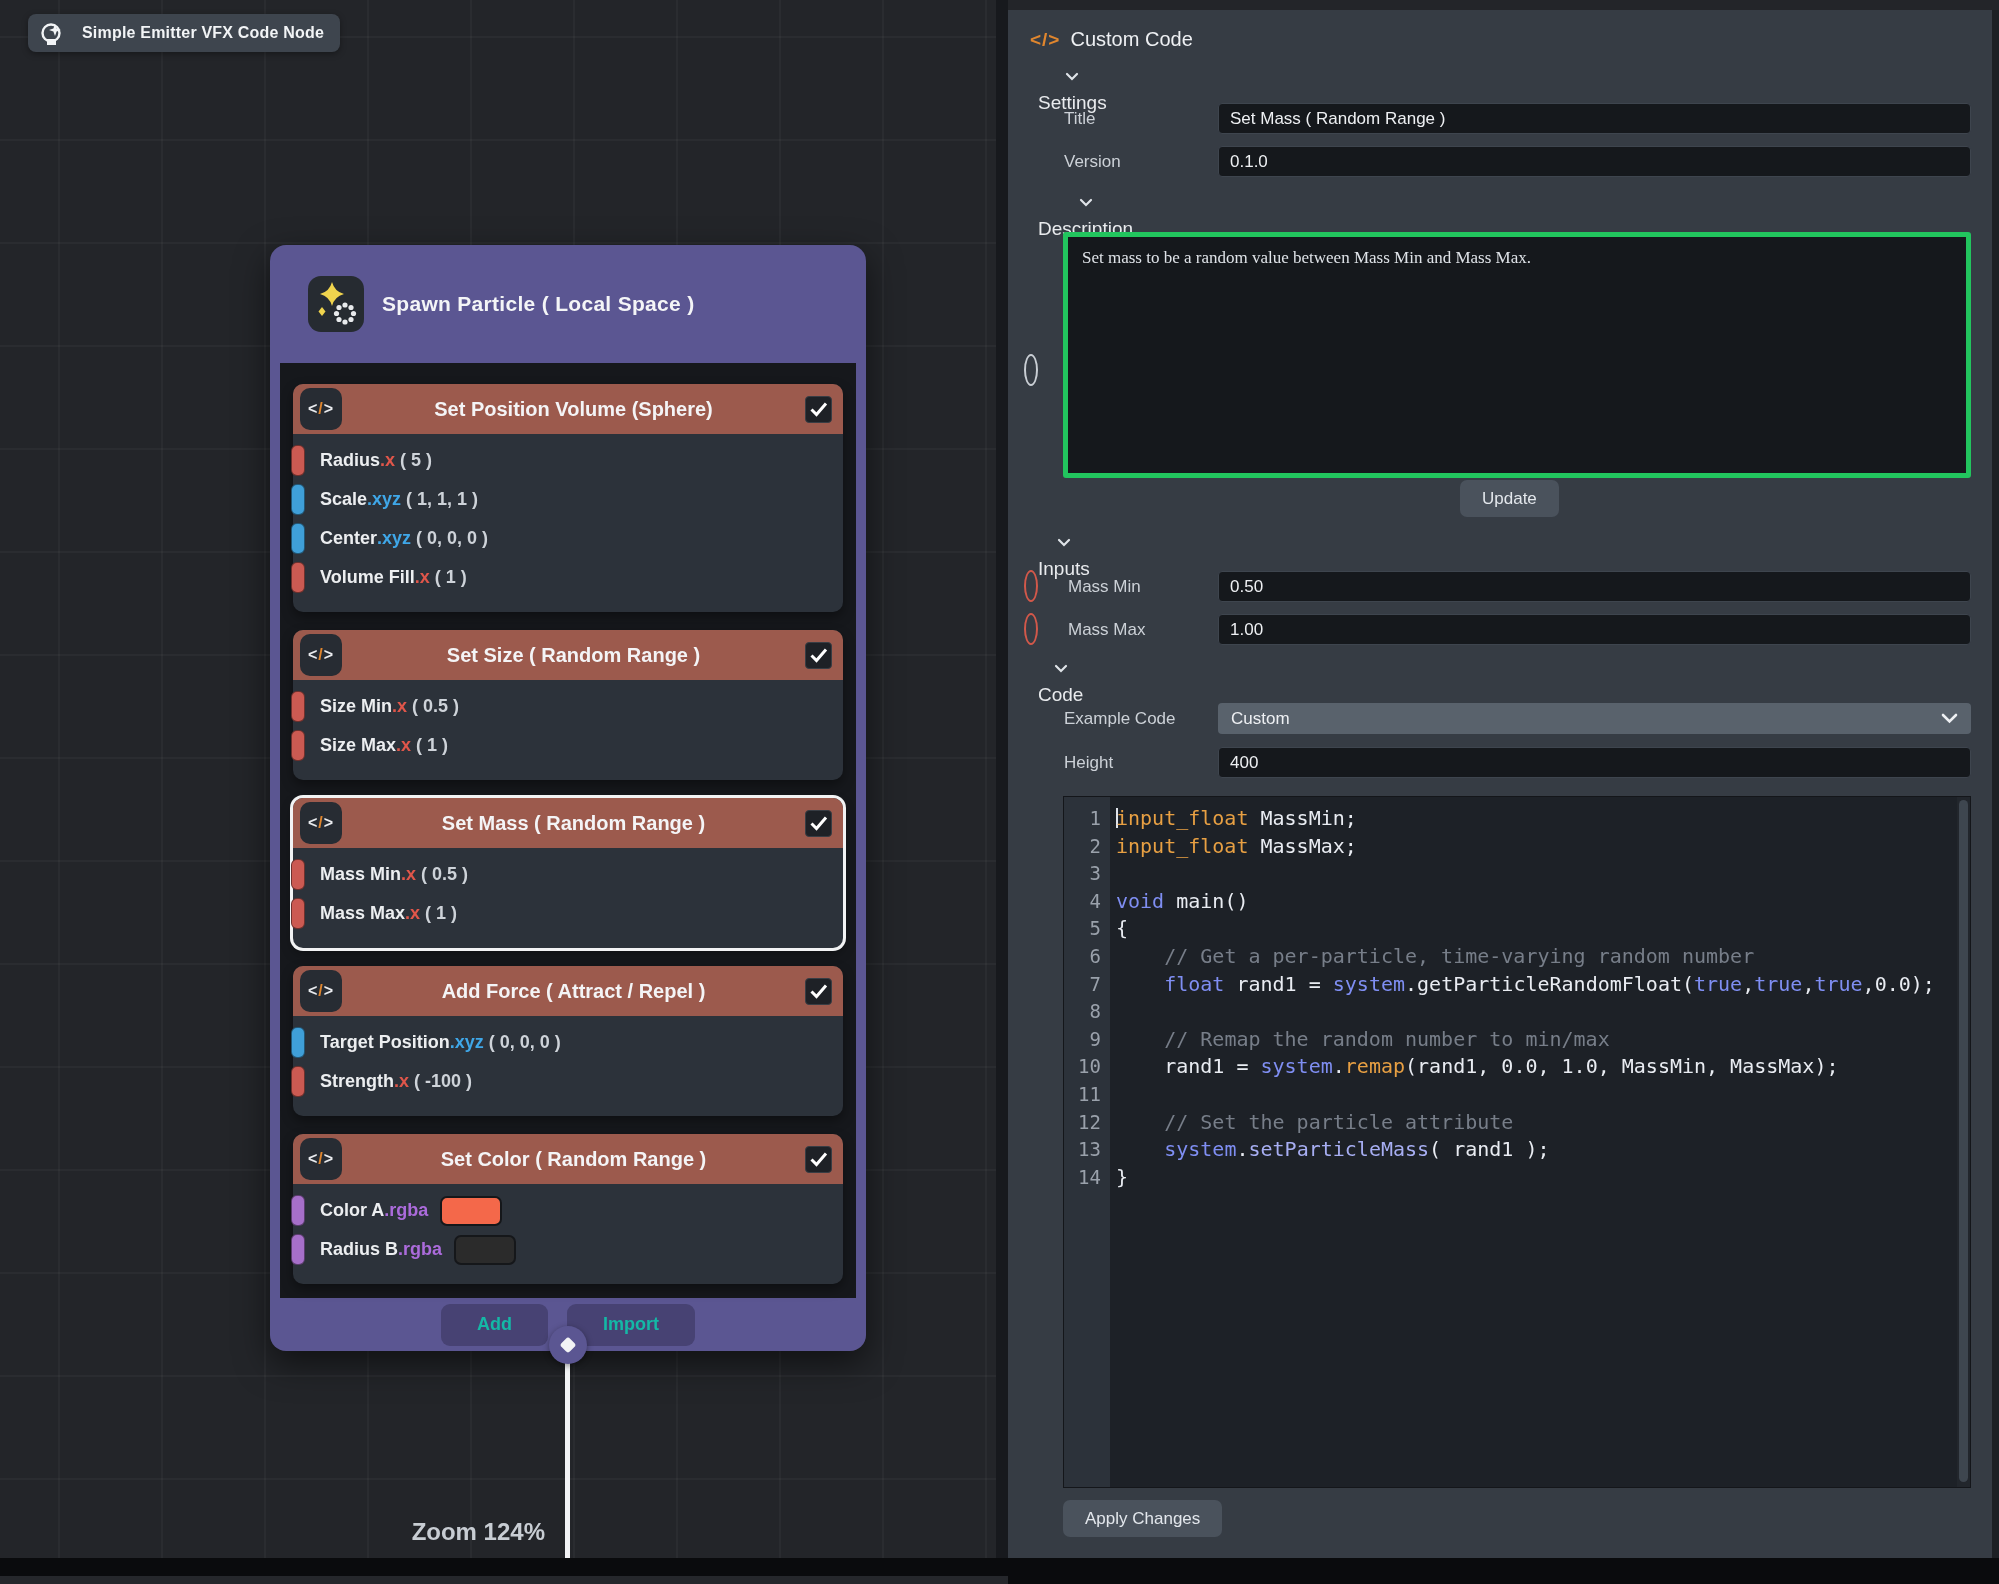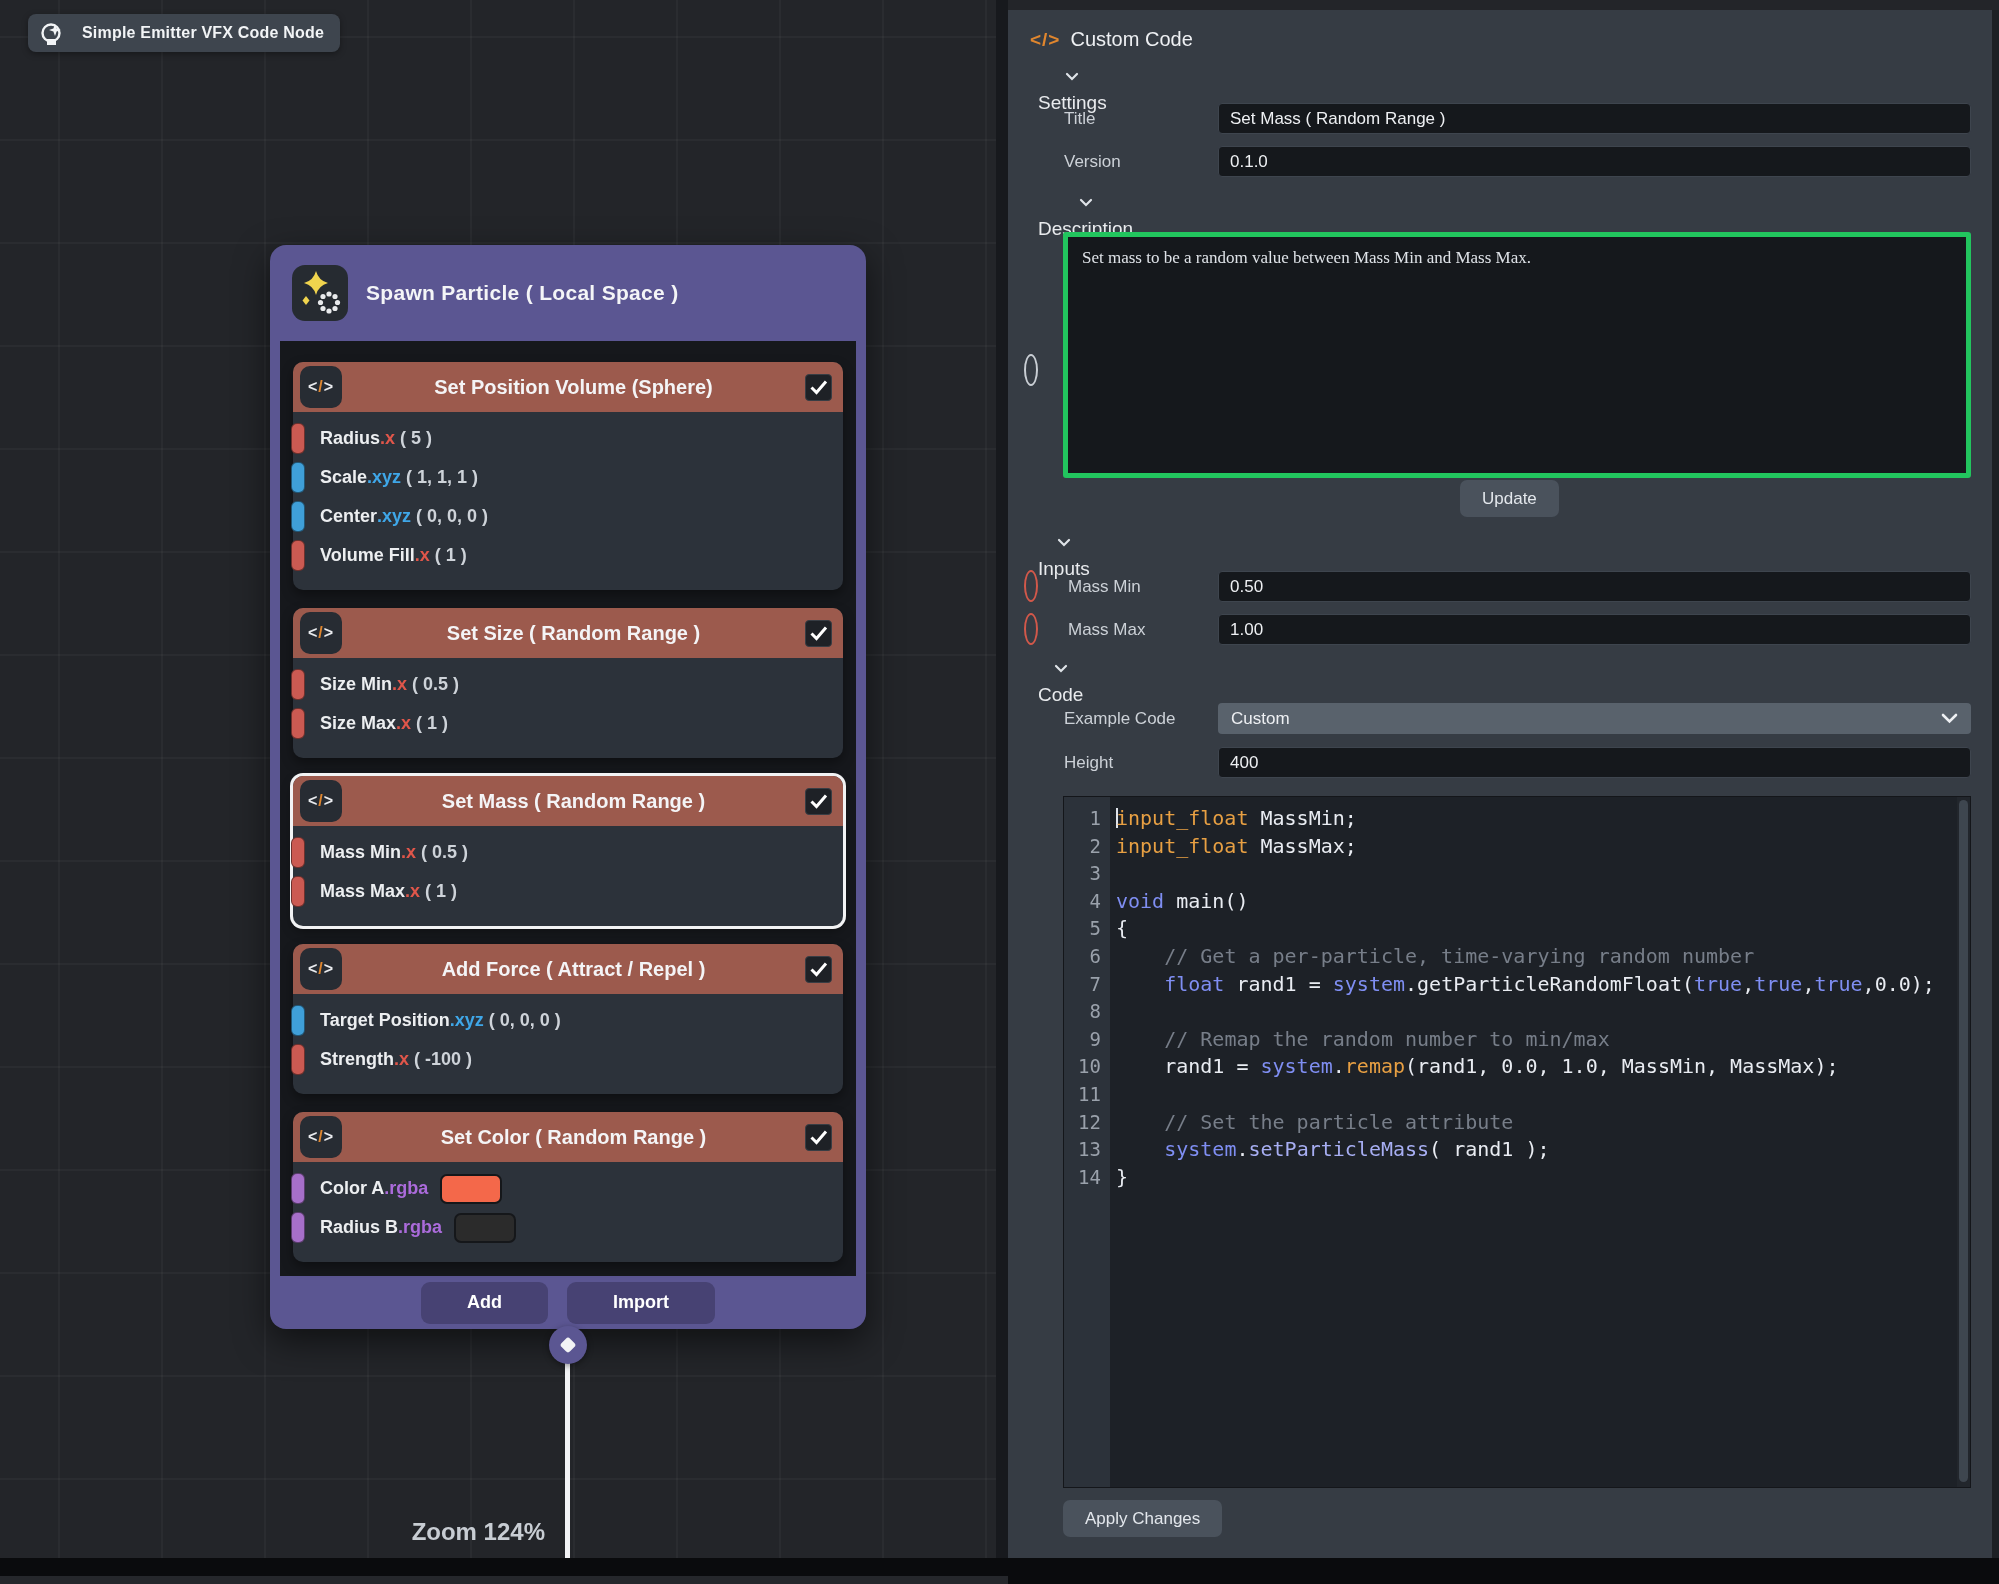--- a/index.html
+++ b/index.html
@@ -14,26 +14,26 @@
                      linear-gradient(90deg,rgba(255,255,255,0.030) 2px,transparent 2px);
     background-size:103px 103px,103px 103px;background-position:58px 36px,58px 36px;}
 
   .badge{position:absolute;left:28px;top:14px;height:38px;display:flex;align-items:center;gap:17px;
     background:#3e454e;border-radius:8px;padding:0 16px 0 10px;box-shadow:0 2px 6px rgba(0,0,0,.35);}
   .badge-label{color:#f2f4f6;font-weight:bold;font-size:16px;letter-spacing:.2px;}
 
   
   .node{position:absolute;left:270px;top:245px;width:596px;background:#5b5692;border-radius:16px;
     box-shadow:0 12px 34px rgba(0,0,0,.55);}
-  .node-header{height:96px;display:flex;align-items:center;gap:18px;padding:0 22px;}
+  .node-header{height:118px;display:flex;align-items:center;gap:18px;padding:0 38px;}
   .node-title{color:#f4f5f7;font-weight:bold;font-size:21px;letter-spacing:.3px;}
   .node-body{margin:0 10px;background:#16181c;padding:21px 13px 14px 13px;}
   .node-footer{height:53px;display:flex;align-items:center;justify-content:center;gap:19px;}
-  .foot-btn{height:42px;border:none;background:#474273;color:#ffffff;font-family:inherit;
-    font-weight:bold;font-size:18px;border-radius:9px;padding:0 46px;cursor:pointer;}
+  .foot-btn{height:42px;border:none;background:#474273;color:#14b8a6;font-family:inherit;
+    font-weight:bold;font-size:18px;border-radius:9px;padding:0 36px;cursor:pointer;}
 
   .module{position:relative;background:#2c323a;border-radius:10px;margin-bottom:18px;
     box-shadow:0 5px 12px rgba(0,0,0,.38);}
   .module:last-child{margin-bottom:0;}
   .module.selected{box-shadow:0 0 0 3px #f2f3f4,0 5px 12px rgba(0,0,0,.38);}
   .mod-header{height:50px;background:#9c5a4d;border-radius:10px 10px 0 0;display:flex;align-items:center;padding:0 11px 0 7px;}
   .mod-chip{width:42px;height:42px;background:#272c33;border-radius:10px;display:flex;align-items:center;justify-content:center;
     font-weight:bold;font-size:16px;letter-spacing:1px;}
   .mod-chip .b{color:#e9ebee;}
   .mod-chip .s{color:#e0862e;}

